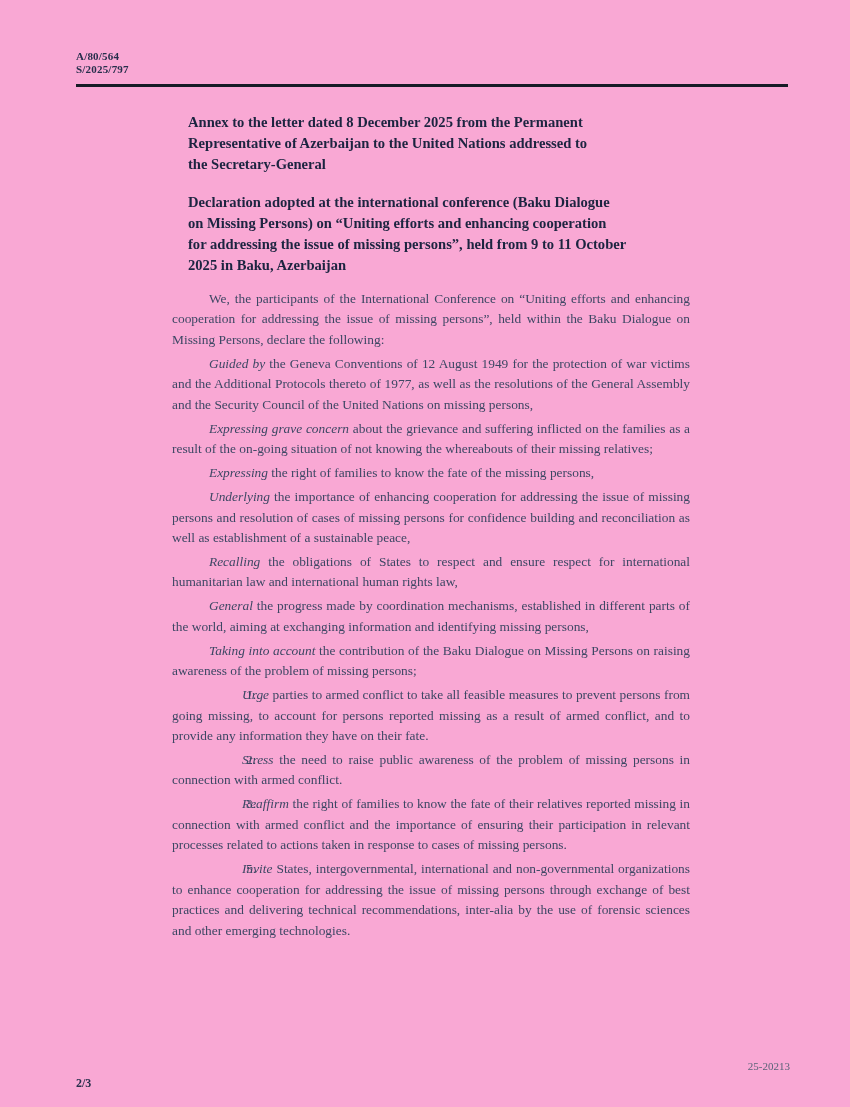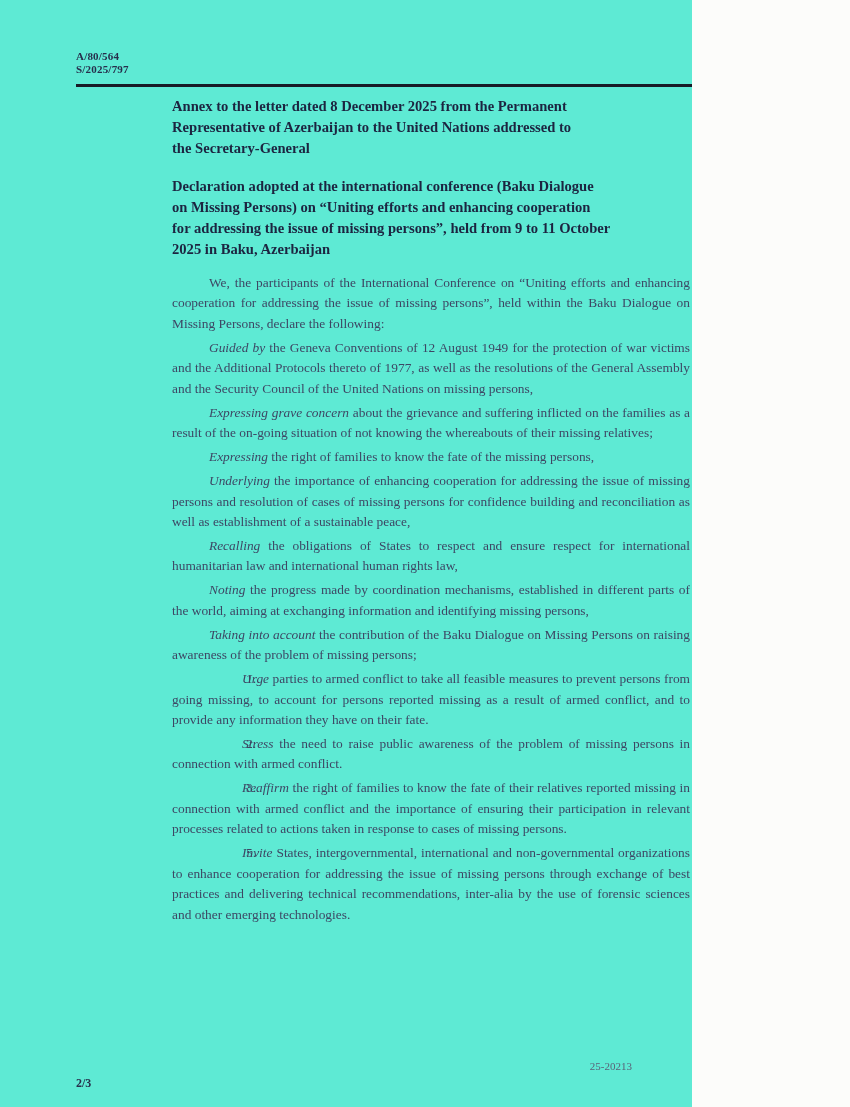--- a/index.html
+++ b/index.html
@@ -2,23 +2,23 @@
 <html><head>
 <meta charset="utf-8">
 <style>
   html, body {
     margin: 0;
     padding: 0;
     background: #fcfcfa;
   }
   .page {
     position: relative;
-    width: 692px;
+    width: 850px;
     height: 1107px;
-    background: #5eead4;
+    background: #f9a8d4;
     font-family: "Liberation Serif", serif;
     color: #3d4764;
     overflow: hidden;
   }
   .masthead {
     position: absolute;
     left: 76px;
     top: 50px;
     font-weight: bold;
     font-size: 11px;
@@ -35,21 +35,21 @@
     height: 3px;
     background: #171b26;
   }
   .content {
     position: absolute;
     left: 172px;
     top: 96px;
     width: 518px;
   }
   .doc-heading {
-    margin: 0;
+    margin: 16px;
     font-size: 14.6px;
     line-height: 21px;
     font-weight: bold;
     color: #1c2440;
     white-space: pre-line;
   }
   .doc-heading.h1 { margin-bottom: 17px; }
   .doc-heading.h2 { margin-bottom: 13px; }
   .para {
     margin: 0 0 3.5px 0;
@@ -101,21 +101,21 @@
 for addressing the issue of missing persons”, held from 9 to 11 October
 2025 in Baku, Azerbaijan</p>
 
     <div>
         <p class="para"><span class="">We, the participants of the International Conference on “Uniting efforts and enhancing cooperation for addressing the issue of missing persons”, held within the Baku Dialogue on Missing Persons, declare the following:</span></p>
         <p class="para"><span class="it">Guided by</span><span class=""> the Geneva Conventions of 12 August 1949 for the protection of war victims and the Additional Protocols thereto of 1977, as well as the resolutions of the General Assembly and the Security Council of the United Nations on missing persons,</span></p>
         <p class="para"><span class="it">Expressing grave concern</span><span class=""> about the grievance and suffering inflicted on the families as a result of the on-going situation of not knowing the whereabouts of their missing relatives;</span></p>
         <p class="para"><span class="it">Expressing</span><span class=""> the right of families to know the fate of the missing persons,</span></p>
         <p class="para"><span class="it">Underlying</span><span class=""> the importance of enhancing cooperation for addressing the issue of missing persons and resolution of cases of missing persons for confidence building and reconciliation as well as establishment of a sustainable peace,</span></p>
         <p class="para"><span class="it">Recalling</span><span class=""> the obligations of States to respect and ensure respect for international humanitarian law and international human rights law,</span></p>
-        <p class="para"><span class="it">Noting</span><span class=""> the progress made by coordination mechanisms, established in different parts of the world, aiming at exchanging information and identifying missing persons,</span></p>
+        <p class="para"><span class="it">General</span><span class=""> the progress made by coordination mechanisms, established in different parts of the world, aiming at exchanging information and identifying missing persons,</span></p>
         <p class="para"><span class="it">Taking into account</span><span class=""> the contribution of the Baku Dialogue on Missing Persons on raising awareness of the problem of missing persons;</span></p>
         <p class="para"><span class="num">1.</span><span class="it">Urge</span><span class=""> parties to armed conflict to take all feasible measures to prevent persons from going missing, to account for persons reported missing as a result of armed conflict, and to provide any information they have on their fate.</span></p>
         <p class="para"><span class="num">2.</span><span class="it">Stress</span><span class=""> the need to raise public awareness of the problem of missing persons in connection with armed conflict.</span></p>
         <p class="para"><span class="num">3.</span><span class="it">Reaffirm</span><span class=""> the right of families to know the fate of their relatives reported missing in connection with armed conflict and the importance of ensuring their participation in relevant processes related to actions taken in response to cases of missing persons.</span></p>
         <p class="para"><span class="num">5.</span><span class="it">Invite</span><span class=""> States, intergovernmental, international and non-governmental organizations to enhance cooperation for addressing the issue of missing persons through exchange of best practices and delivering technical recommendations, inter-alia by the use of forensic sciences and other emerging technologies.</span></p>
       </div>
   </div>
 
   <div class="footer-left">2/3</div>
 

